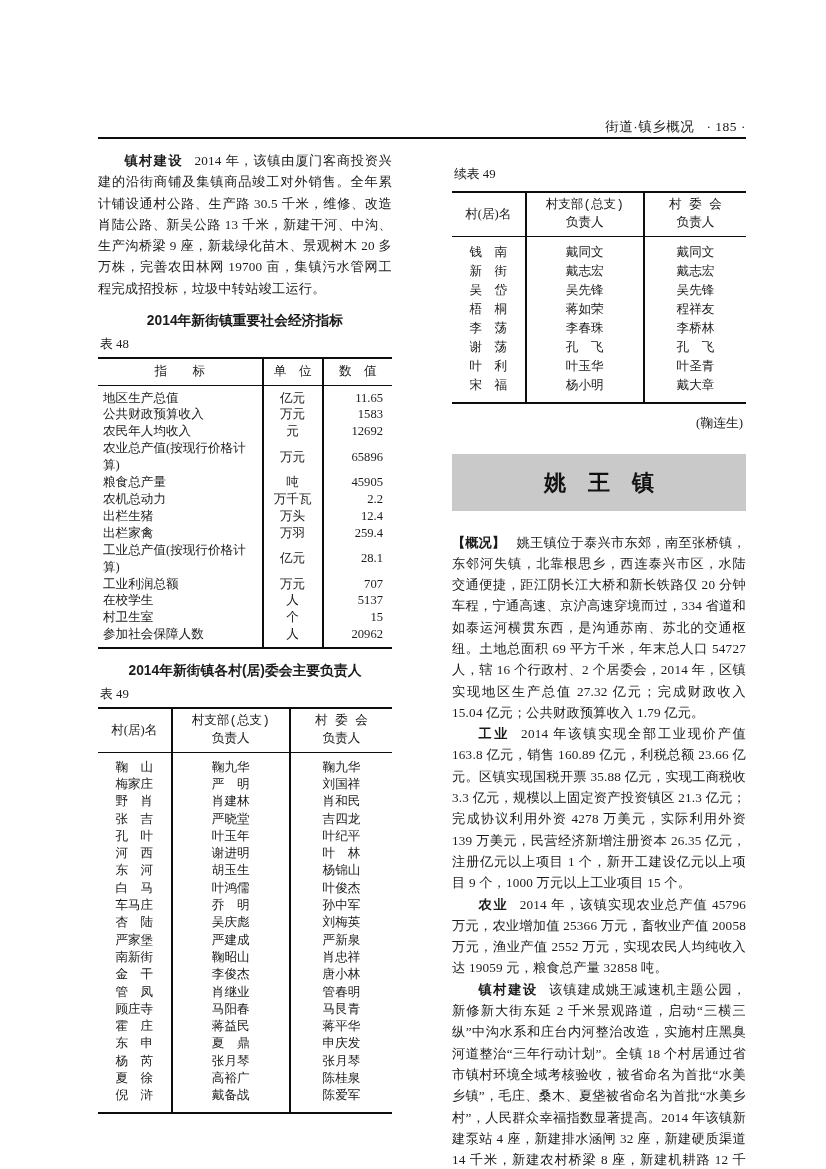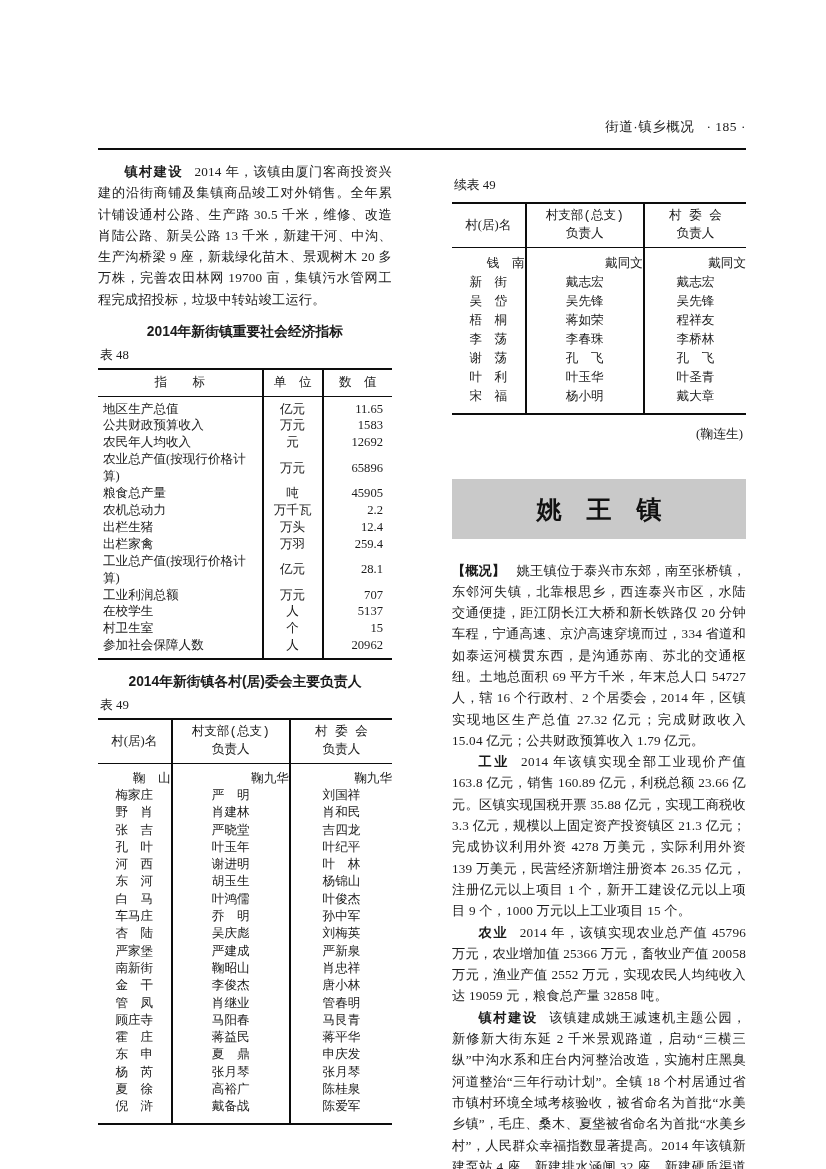--- a/index.html
+++ b/index.html
@@ -14,21 +14,21 @@
   }
   .content {
     position: absolute;
     left: 98px; top: 118px;
     width: 648px;
   }
   .running-head {
     text-align: right;
     font-size: 13.5px;
     font-family: "Liberation Sans", "DejaVu Sans", sans-serif;
-    padding-bottom: 12px;
+    padding-bottom: 1px;
     border-bottom: 2.5px solid #0d0d0d;
     letter-spacing: .5px;
   }
   .running-head .pgnum { margin-left: 8px; font-family: "Liberation Serif", serif; }
   .columns { display: flex; gap: 60px; margin-top: 11px; }
   .col { width: 305px; }
 
   p.body-text {
     font-size: 13.2px;
     line-height: 21.3px;
@@ -78,31 +78,31 @@
 
   
   table.leaders th { text-align: center; height: 44px; }
   table.leaders .th2 div { line-height: 18px; font-family: Liberation Mono, monospace; }
   table.leaders td { text-align: center; }
   table.leaders col.c-name { width: 76px; }
   table.leaders col.c-sec { width: 123px; }
   table.leaders col.c-com { width: 106px; }
   table.l20 td { height: 17.3px; line-height: 17.3px; }
   table.l8 td { height: 19px; line-height: 19px; }
-  table.leaders tbody tr:first-child td { padding-top: 6px; text-align: right; }
+  table.leaders tbody tr:first-child td { padding-top: 6px; }
   table.leaders tbody tr:last-child td { padding-bottom: 7px; }
 
   .cont-label { font-size: 12.8px; margin: 16px 0 8px 2px; }
   .attribution { text-align: right; font-size: 12.8px; margin: 11px 3px 0 0; }
 
   .section-banner {
-    margin-top: 36px;
+    margin-top: 22px;
     background: #c9c9c9;
     text-align: center;
-    font-size: 25px;
+    font-size: 22px;
     font-weight: bold;
     font-family: "Liberation Sans", "DejaVu Sans", sans-serif;
     padding: 14px 0 13px;
     color: #111;
   }
   .sect-gap { height: 21px; }
 </style>
 </head>
 <body>
 

